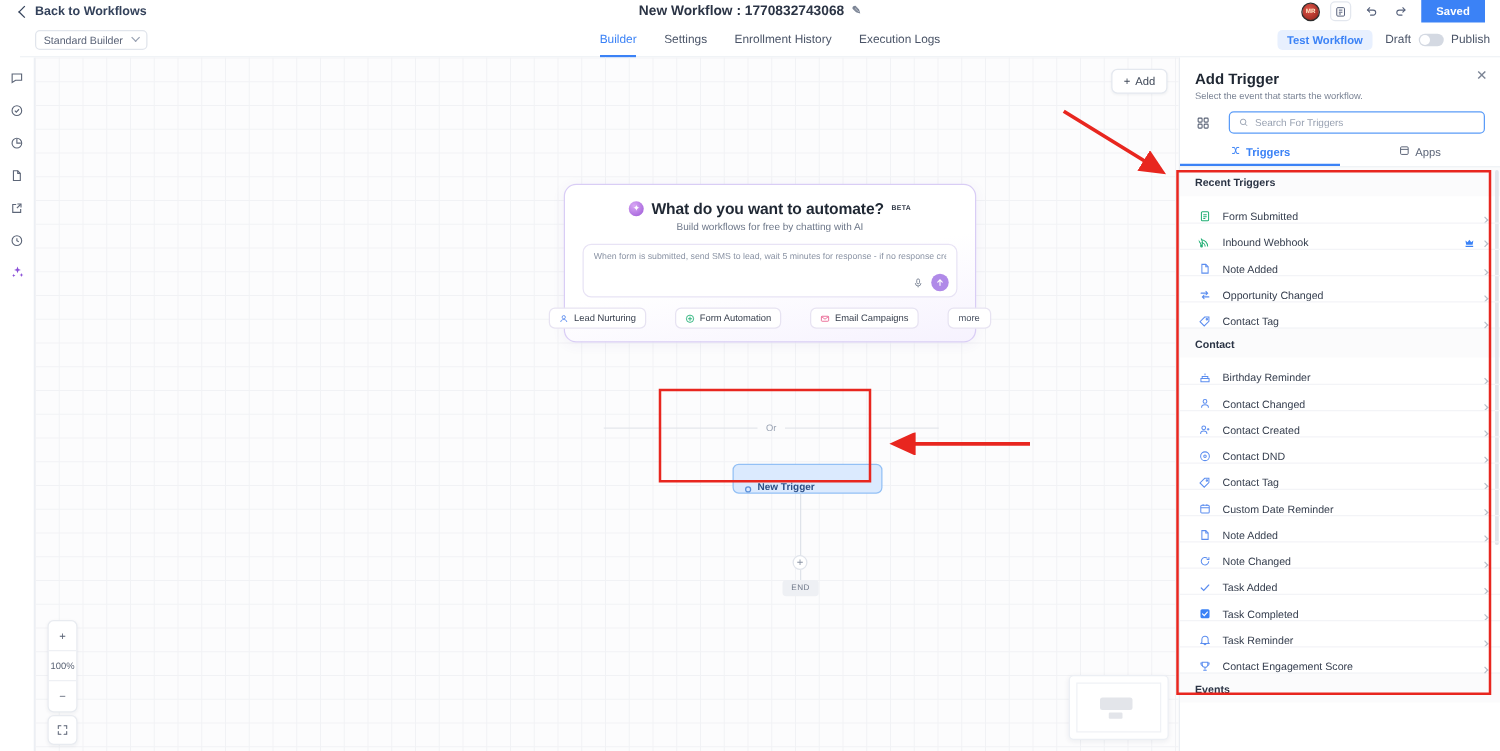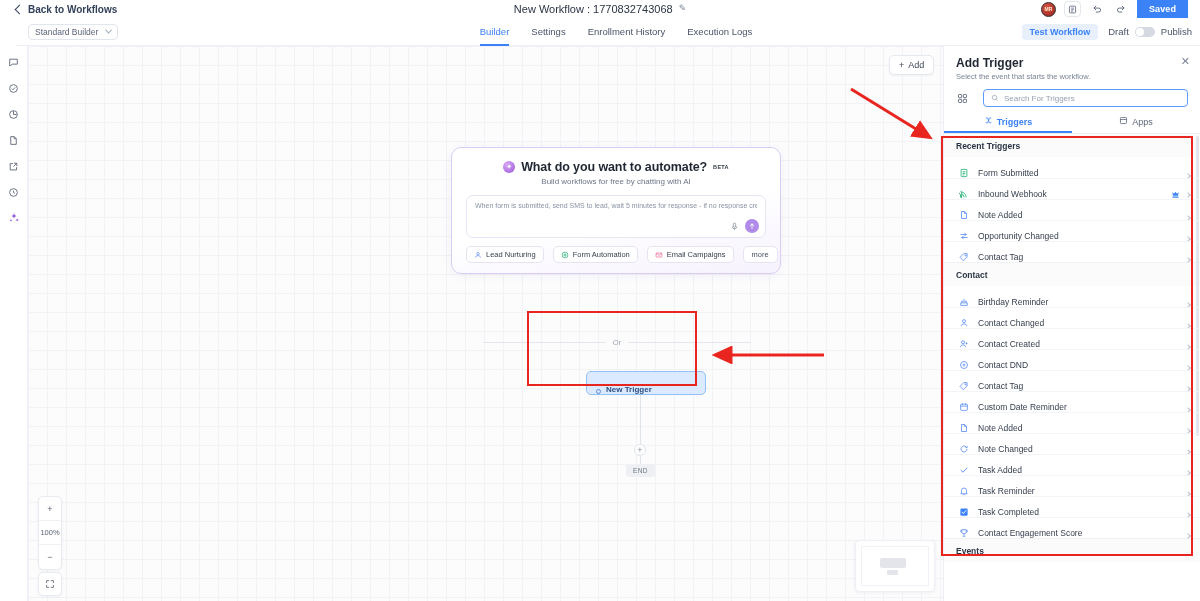--- a/index.html
+++ b/index.html
@@ -19,21 +19,21 @@
     display: flex; align-items: center; background: #fff;
   }
   .back-link {
     display: flex; align-items: center; gap: 5px;
     margin-left: 16px; font-size: 10px; font-weight: 600; color: #33415a;
     cursor: pointer;
   }
   .chev-left { width: 7px; height: 7px; border-left: 1.6px solid #33415a; border-bottom: 1.6px solid #33415a; transform: rotate(45deg); }
   .wf-title {
     position: absolute; left: 0; right: 0; text-align: center;
-    font-size: 11px; color: #2b3445; font-weight: 400;
+    font-size: 11px; color: #2b3445; font-weight: 700;
     display: flex; justify-content: center; gap: 6px;
   }
   .pencil { font-size: 9px; color: #7a8394; cursor: pointer; }
   .top-right {
     margin-left: auto; display: flex; align-items: center; gap: 8px; padding-right: 12px;
   }
   .avatar {
     width: 15px; height: 15px; border-radius: 50%;
     background: radial-gradient(circle at 40% 35%, #e0564a, #8c1f16);
     border: 1.5px solid #2c2c2c;
@@ -119,21 +119,21 @@
     margin-top: 9px; height: 43px; background: #fff; border: 1px solid #e8e3f5;
     border-radius: 7px; padding: 6px 8px; position: relative;
   }
   .ai-placeholder { font-size: 7px; color: #8a93a4; white-space: nowrap; overflow: hidden; }
   .ai-actions { position: absolute; right: 6px; bottom: 4px; display: flex; align-items: center; gap: 6px; }
   .mic-ic { width: 10px; height: 10px; color: #7b8495; display: flex; align-items: center; justify-content: center; cursor: pointer; }
   .send-btn {
     width: 14px; height: 14px; border-radius: 50%; background: #b08ae8;
     display: flex; align-items: center; justify-content: center; color: #fff; font-size: 8px; cursor: pointer;
   }
-  .chips { display: flex; justify-content: flex-start; align-items: center; gap: 9px; margin-top: 8px; }
+  .chips { display: flex; justify-content: center; align-items: center; gap: 23px; margin-top: 8px; }
   .chip {
     display: flex; align-items: center; gap: 4px; background: #fff;
     border: 1px solid #e7e3f2; border-radius: 5px; padding: 3px 7px;
     font-size: 7.5px; color: #39414f; cursor: pointer; white-space: nowrap;
   }
   .chip-ic { width: 8px; height: 8px; display: flex; align-items: center; justify-content: center; }
   .chip.more { color: #4a5363; padding: 3px 8px; }
 
   
   .or-row {
@@ -666,39 +666,39 @@
             <svg width="10" height="10" viewBox="0 0 16 16" fill="none" stroke="currentColor" stroke-width="1.5" stroke-linecap="round">
                 <path d="M3.2 8.6 6.4 11.6 12.8 4.8"></path>
               </svg>
           </span>
           <span class="trig-label">Task Added</span>
           <span class="trig-right">
               <span class="chev"></span>
             </span>
         </div>
         <div class="trig-row">
-          <span class="trig-ic" style="color:#5b8def">
-            <svg width="10" height="10" viewBox="0 0 16 16" fill="none" stroke="currentColor" stroke-width="1.3">
-                <path d="M4 11V7.2a4 4 0 0 1 8 0V11l1.2 1.4H2.8z"></path>
-                <path d="M6.6 13.2a1.6 1.6 0 0 0 2.8 0"></path>
-              </svg>
-          </span>
-          <span class="trig-label">Task Reminder</span>
-          <span class="trig-right">
-              <span class="chev"></span>
-            </span>
-        </div>
-        <div class="trig-row">
           <span class="trig-ic" style="color:#3b82f6">
             <svg width="10" height="10" viewBox="0 0 16 16" fill="currentColor">
                 <rect x="2.2" y="2.2" width="11.6" height="11.6" rx="2"></rect>
                 <path d="M4.8 8.2 7 10.4l4-4.6" fill="none" stroke="#fff" stroke-width="1.5" stroke-linecap="round"></path>
               </svg>
           </span>
           <span class="trig-label">Task Completed</span>
+          <span class="trig-right">
+              <span class="chev"></span>
+            </span>
+        </div>
+        <div class="trig-row">
+          <span class="trig-ic" style="color:#5b8def">
+            <svg width="10" height="10" viewBox="0 0 16 16" fill="none" stroke="currentColor" stroke-width="1.3">
+                <path d="M4 11V7.2a4 4 0 0 1 8 0V11l1.2 1.4H2.8z"></path>
+                <path d="M6.6 13.2a1.6 1.6 0 0 0 2.8 0"></path>
+              </svg>
+          </span>
+          <span class="trig-label">Task Reminder</span>
           <span class="trig-right">
               <span class="chev"></span>
             </span>
         </div>
         <div class="trig-row">
           <span class="trig-ic" style="color:#5b8def">
             <svg width="10" height="10" viewBox="0 0 16 16" fill="none" stroke="currentColor" stroke-width="1.3">
                 <path d="M4.4 2.8h7.2v3a3.6 3.6 0 0 1-7.2 0z"></path>
                 <path d="M4.4 3.8H2.8v1.4a2 2 0 0 0 1.6 1.8M11.6 3.8h1.6v1.4a2 2 0 0 1-1.6 1.8M8 9.4v2.6M5.8 13.2h4.4"></path>
               </svg>

